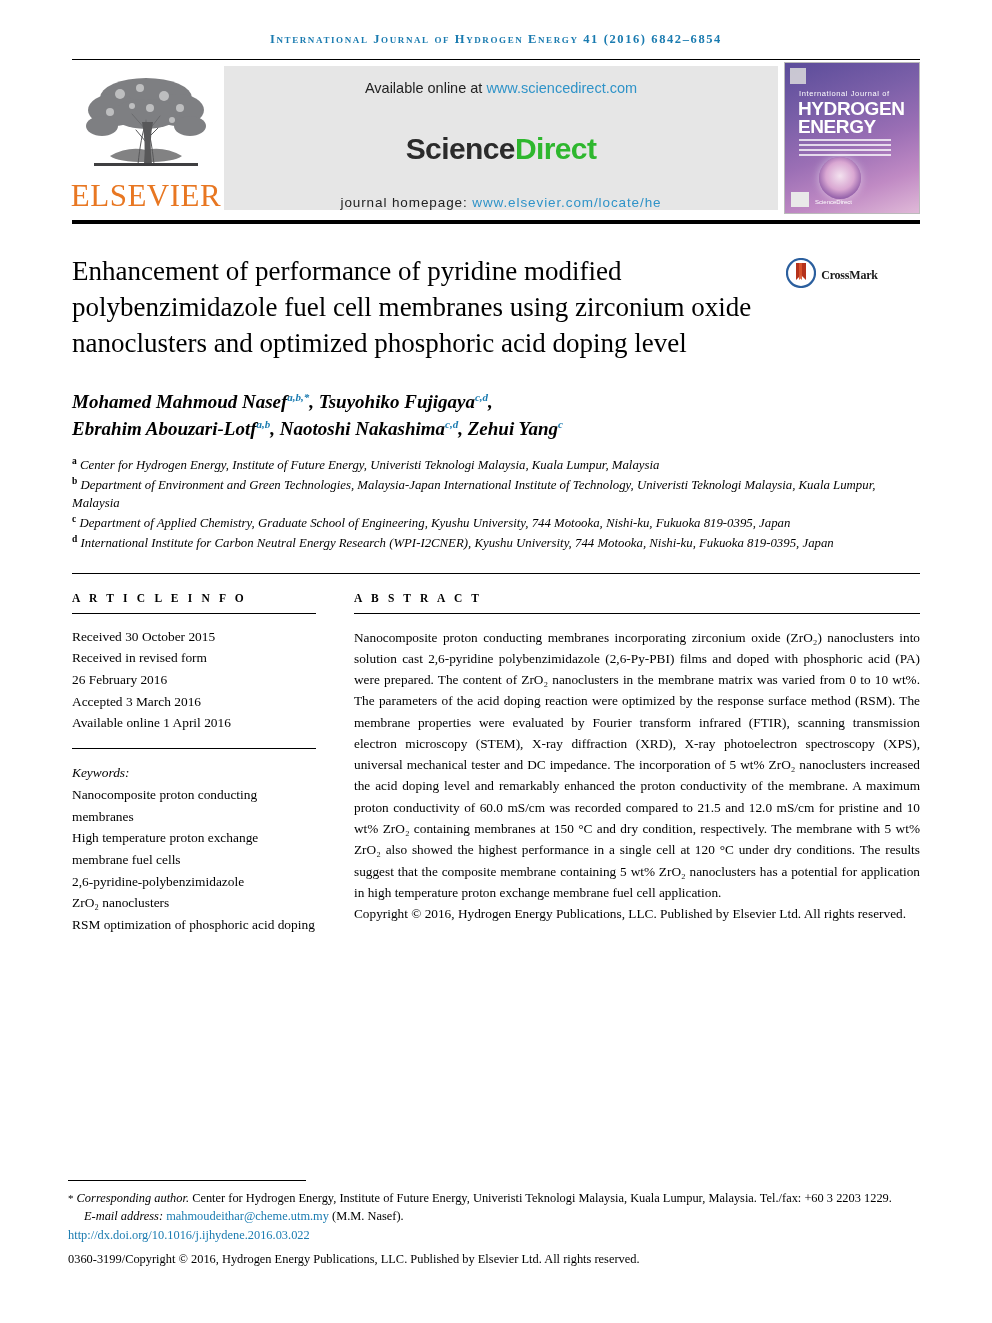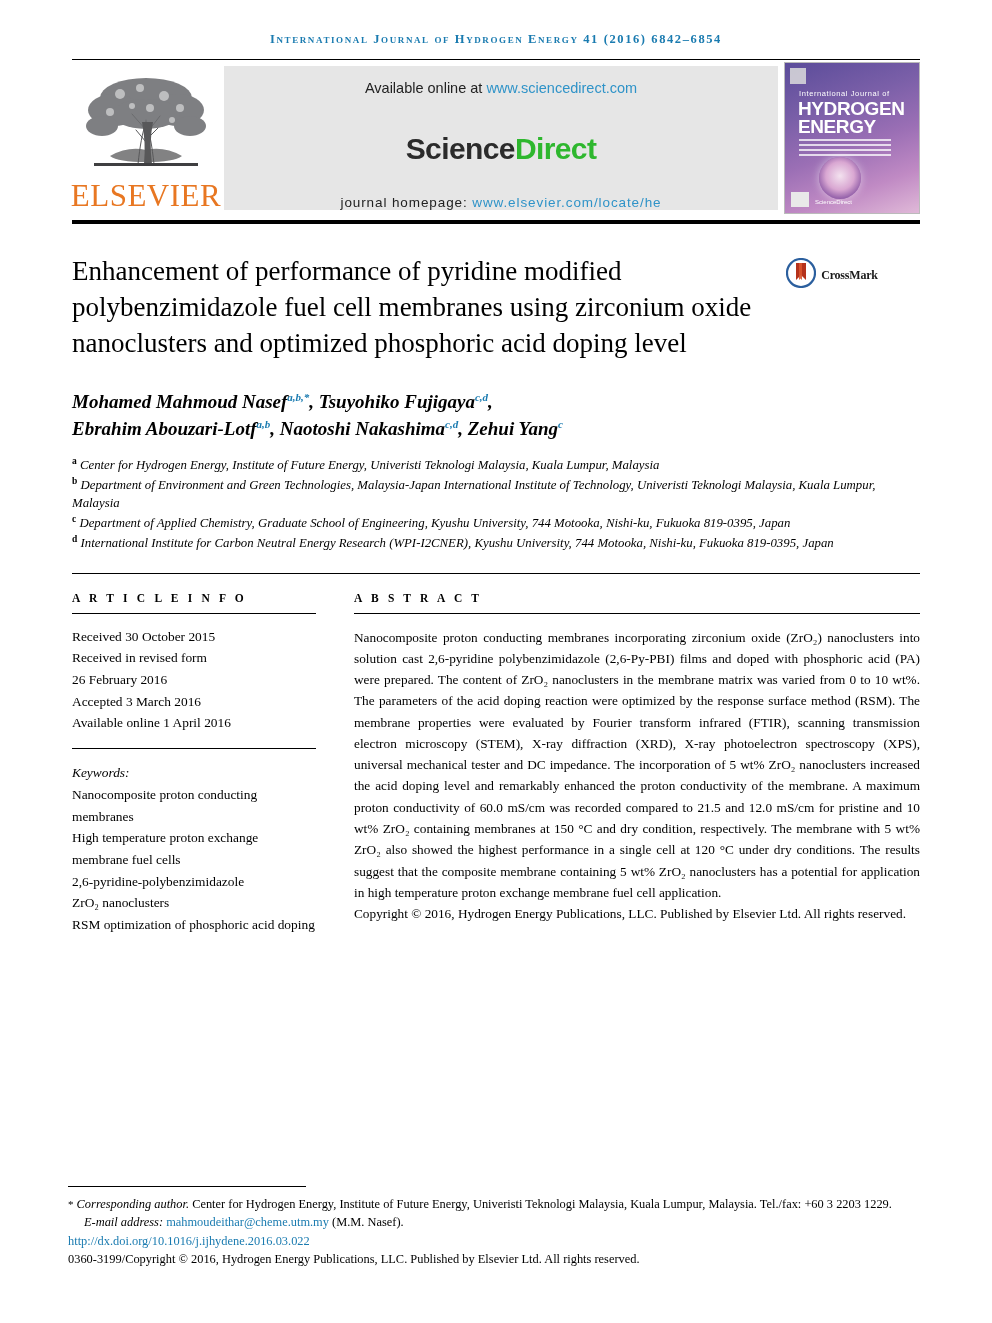--- a/index.html
+++ b/index.html
@@ -236,21 +236,21 @@
   }
   .foot-rule { border-top: 1px solid #000; width: 238px; margin-bottom: 8px; }
   .foot-line {
     font-size: 12.4px;
     line-height: 1.5;
   }
   .foot-line .star { font-size: 11px; }
   .foot-line .ital { font-style: italic; }
   .lnk-blue { color: #1a7bb0; }
   .foot-doi { font-size: 12.4px; color: #1a7bb0; line-height: 1.5; }
-  .foot-issn { font-size: 12.4px; line-height: 1.5; }
+  .foot-issn { font-size: 12.4px; line-height: 1.5; margin-top: 6px; }
   .indent { padding-left: 16px; }
 </style>
 </head>
 <body>
 
 <div class="page">
 
   <div class="running-head">International Journal of Hydrogen Energy 41 (2016) 6842–6854</div>
   <div class="rule-top"></div>
 

